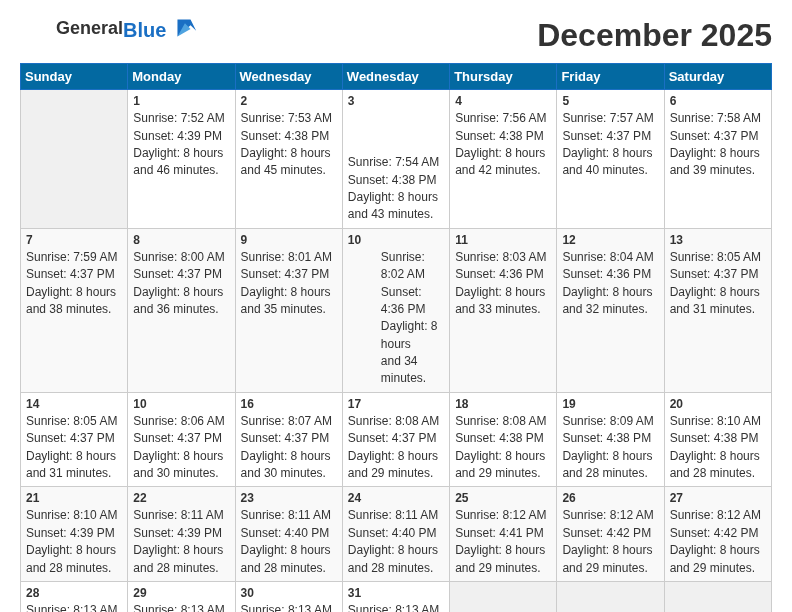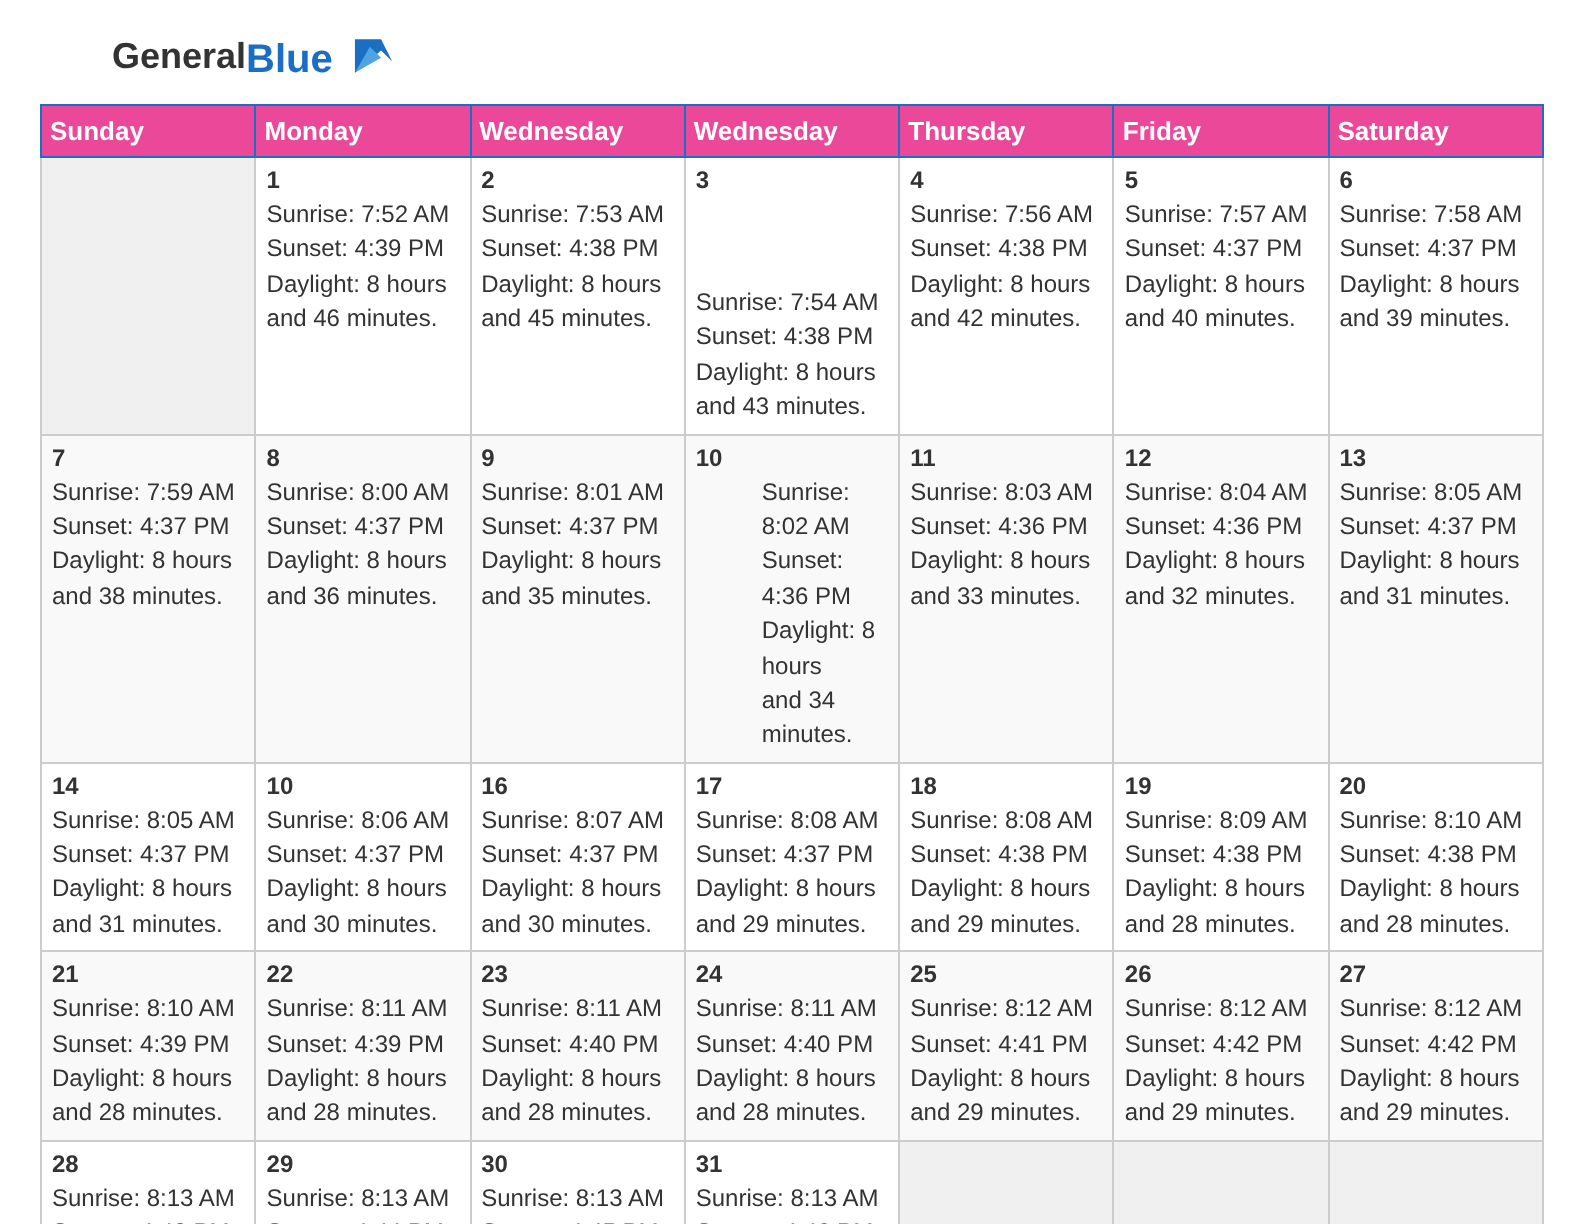--- a/index.html
+++ b/index.html
@@ -61,21 +61,21 @@
     .location {
       font-size: 14px;
       color: #555;
     }
     .calendar-table {
       width: 100%;
       border-collapse: collapse;
       flex: 1;
     }
     .calendar-table thead tr th {
-      background: #ec4899;
+      background: #0369a1;
       color: #fff;
       font-size: 13px;
       font-weight: bold;
       padding: 5px 4px;
       text-align: left;
       border: 1px solid #1a6fc4;
     }
     .calendar-table tbody tr td {
       border: 1px solid #ccc;
       vertical-align: top;
@@ -116,20 +116,21 @@
       <div class="logo-text">
         <span class="logo-general">General</span>
         <span class="logo-blue">Blue</span>
       </div>
       <svg class="logo-icon" viewBox="0 0 30 30" xmlns="http://www.w3.org/2000/svg">
         <polygon points="8,24 22,12 28,18 22,6 8,6" fill="#1a6fc4"></polygon>
         <polygon points="8,24 16,10 22,16" fill="#4fa3e0"></polygon>
       </svg>
     </div>
     <div class="title-block">
+      <div class="month-title">December 2025</div>
     </div>
   </div>
 
   <table class="calendar-table">
     <thead>
       <tr>
       <th>Sunday</th>
           <th>Monday</th>
           <th>Wednesday</th>
           <th>Wednesday</th>

